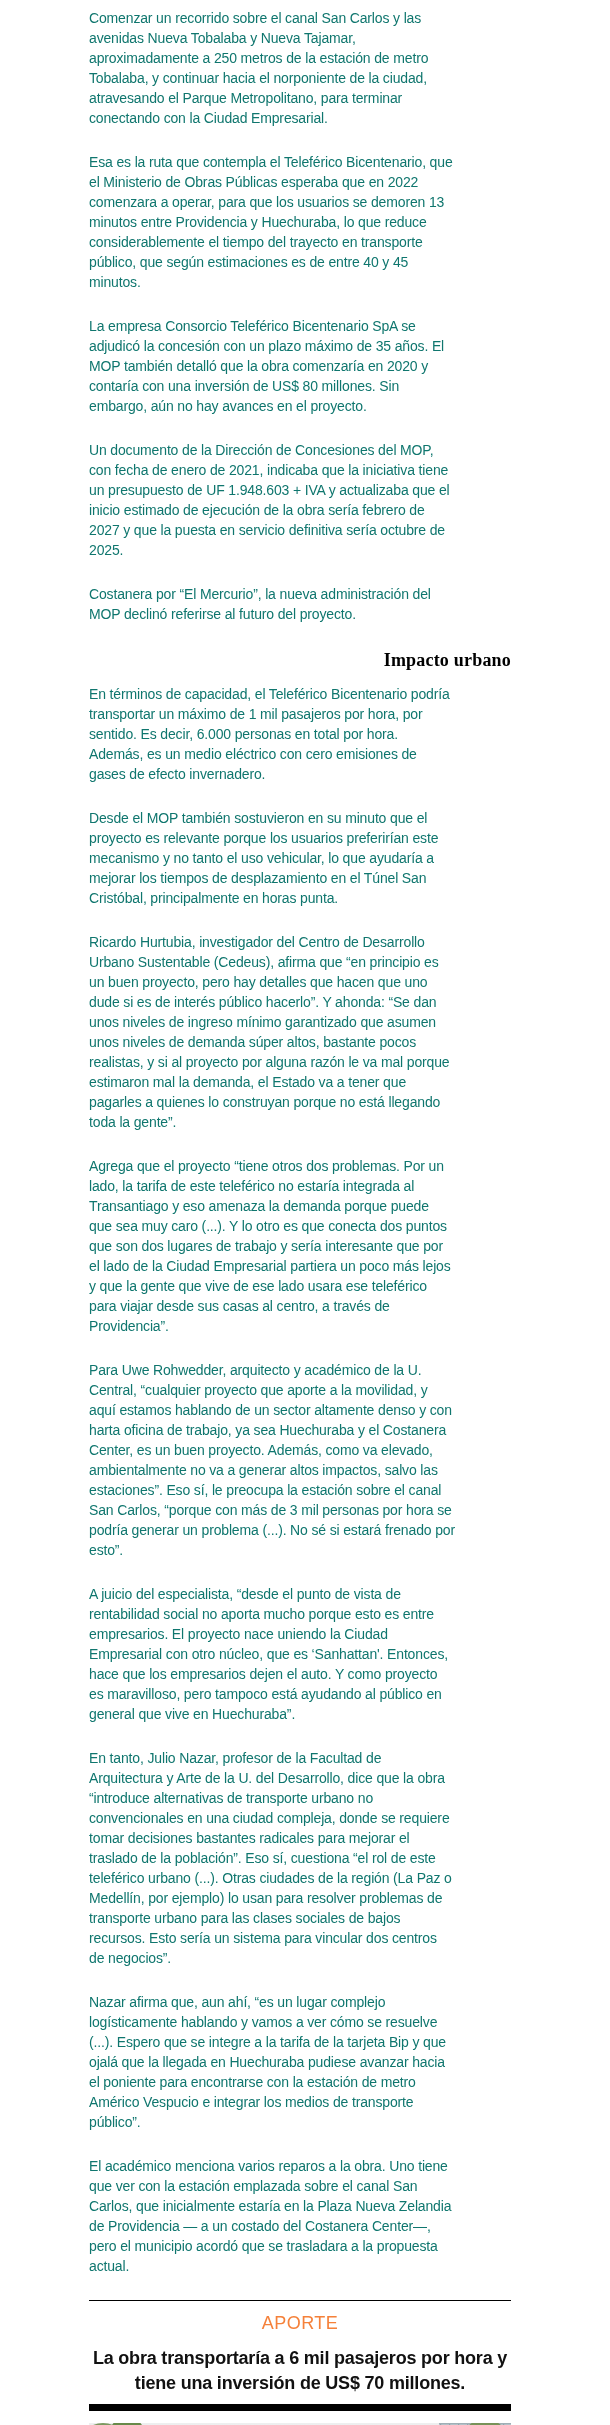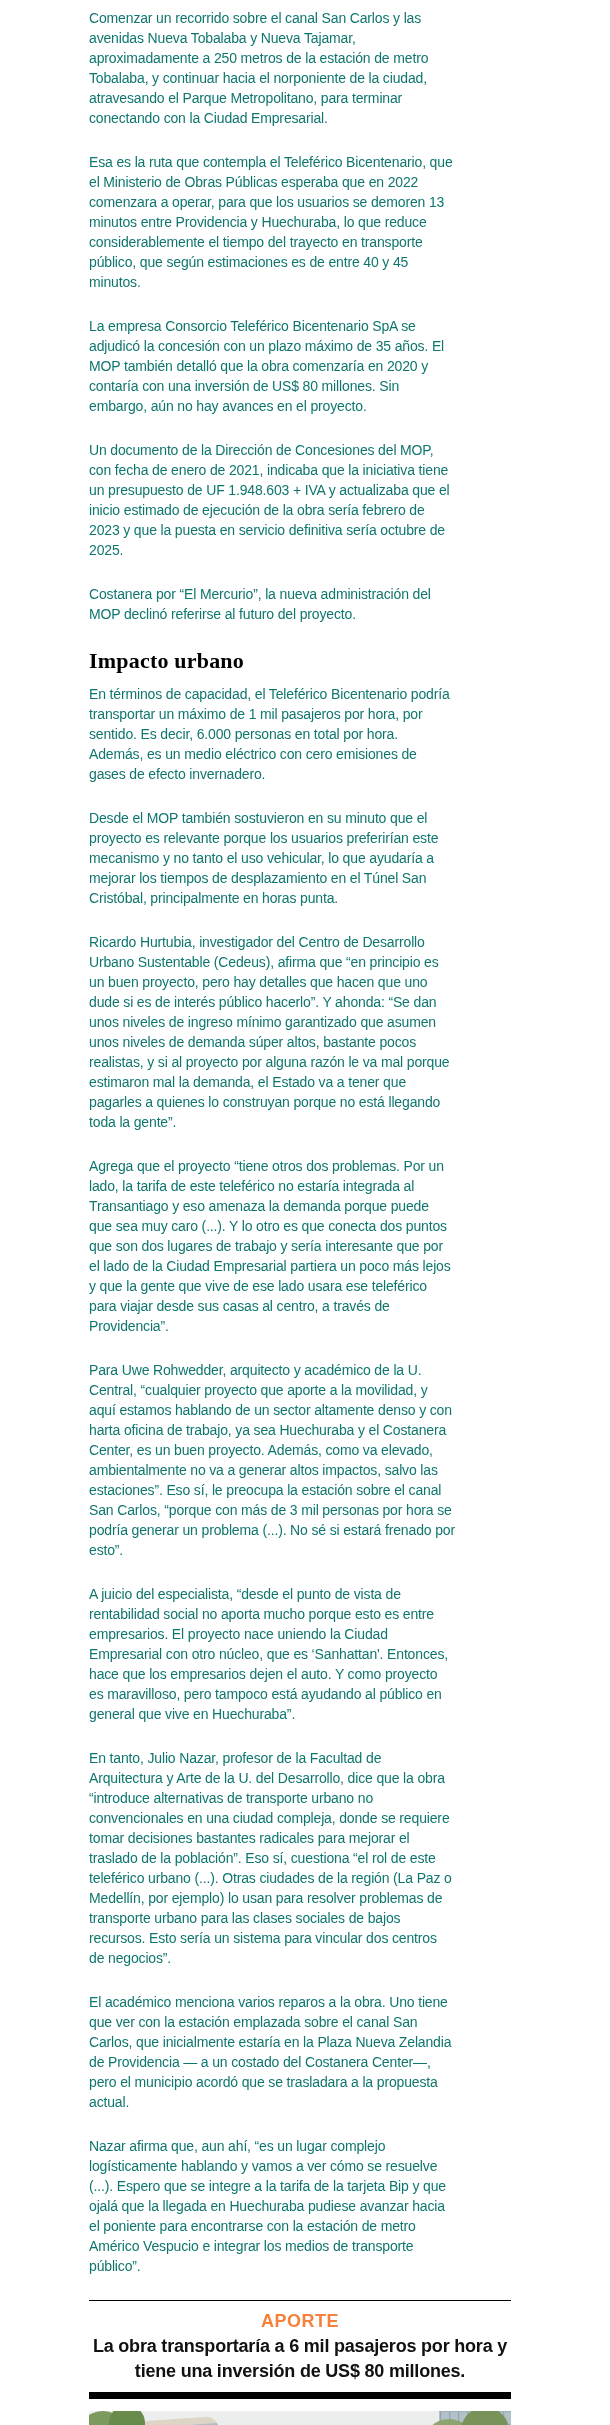--- a/index.html
+++ b/index.html
@@ -9,64 +9,64 @@
     -webkit-font-smoothing:antialiased;
   }
   .article{margin:8px 0 0 89px;width:422px;}
   .article p.body-p{
     width:366px;margin:8px 0 24px 0;
     font-size:14px;line-height:20px;letter-spacing:-0.15px;
     color:#0f766e;
   }
   h2.section-heading{
     font-family:"Liberation Serif","DejaVu Serif",serif;
-    font-size:22px;line-height:25px;font-weight:700;color:#000000;
-    margin:21px 0 11px 0;letter-spacing:0.2px;
+    font-size:18px;line-height:25px;font-weight:700;color:#000000;
+    margin:21px 0 11px 0;letter-spacing:0.2px;text-align:right;
   }
   .aside{width:422px;text-align:center;margin:0;}
   .aside .rule-thin{border:none;border-top:1px solid #000000;margin:0 0 10px 0;}
   .aside .kicker{
-    font-size:18px;font-weight:700;line-height:21px;letter-spacing:0.5px;
-    color:#f5813a;margin:0;
+    font-size:18px;font-weight:400;line-height:21px;letter-spacing:0.5px;
+    color:#f5813a;margin:12px;
   }
   .aside .headline{
     font-size:18px;font-weight:700;line-height:24.5px;letter-spacing:-0.2px;
     color:#111111;margin:2px 0 0 0;
   }
   .aside .rule-thick{height:7px;background:#000000;margin-top:9px;}
   figure.article-figure{margin:12px 0 0 0;width:422px;}
   figure.article-figure svg{display:block;width:422px;height:255px;}
 </style>
 </head>
 <body>
 
 <div class="article">
 
   <p class="body-p">Comenzar un recorrido sobre el canal San Carlos y las avenidas Nueva Tobalaba y Nueva Tajamar, aproximadamente a 250 metros de la estación de metro Tobalaba, y continuar hacia el norponiente de la ciudad, atravesando el Parque Metropolitano, para terminar conectando con la Ciudad Empresarial.</p>
   <p class="body-p">Esa es la ruta que contempla el Teleférico Bicentenario, que el Ministerio de Obras Públicas esperaba que en 2022 comenzara a operar, para que los usuarios se demoren 13 minutos entre Providencia y Huechuraba, lo que reduce considerablemente el tiempo del trayecto en transporte público, que según estimaciones es de entre 40 y 45 minutos.</p>
   <p class="body-p">La empresa Consorcio Teleférico Bicentenario SpA se adjudicó la concesión con un plazo máximo de 35 años. El MOP también detalló que la obra comenzaría en 2020 y contaría con una inversión de US$ 80 millones. Sin embargo, aún no hay avances en el proyecto.</p>
-  <p class="body-p">Un documento de la Dirección de Concesiones del MOP, con fecha de enero de 2021, indicaba que la iniciativa tiene un presupuesto de UF 1.948.603 + IVA y actualizaba que el inicio estimado de ejecución de la obra sería febrero de 2023 y que la puesta en servicio definitiva sería octubre de 2025.</p>
+  <p class="body-p">Un documento de la Dirección de Concesiones del MOP, con fecha de enero de 2021, indicaba que la iniciativa tiene un presupuesto de UF 1.948.603 + IVA y actualizaba que el inicio estimado de ejecución de la obra sería febrero de 2027 y que la puesta en servicio definitiva sería octubre de 2025.</p>
   <p class="body-p">Costanera por “El Mercurio”, la nueva administración del MOP declinó referirse al futuro del proyecto.</p>
 
   <h2 class="section-heading">Impacto urbano</h2>
 
   <p class="body-p">En términos de capacidad, el Teleférico Bicentenario podría transportar un máximo de 1 mil pasajeros por hora, por sentido. Es decir, 6.000 personas en total por hora. Además, es un medio eléctrico con cero emisiones de gases de efecto invernadero.</p>
   <p class="body-p">Desde el MOP también sostuvieron en su minuto que el proyecto es relevante porque los usuarios preferirían este mecanismo y no tanto el uso vehicular, lo que ayudaría a mejorar los tiempos de desplazamiento en el Túnel San Cristóbal, principalmente en horas punta.</p>
   <p class="body-p">Ricardo Hurtubia, investigador del Centro de Desarrollo Urbano Sustentable (Cedeus), afirma que “en principio es un buen proyecto, pero hay detalles que hacen que uno dude si es de interés público hacerlo”. Y ahonda: “Se dan unos niveles de ingreso mínimo garantizado que asumen unos niveles de demanda súper altos, bastante pocos realistas, y si al proyecto por alguna razón le va mal porque estimaron mal la demanda, el Estado va a tener que pagarles a quienes lo construyan porque no está llegando toda la gente”.</p>
   <p class="body-p">Agrega que el proyecto “tiene otros dos problemas. Por un lado, la tarifa de este teleférico no estaría integrada al Transantiago y eso amenaza la demanda porque puede que sea muy caro (...). Y lo otro es que conecta dos puntos que son dos lugares de trabajo y sería interesante que por el lado de la Ciudad Empresarial partiera un poco más lejos y que la gente que vive de ese lado usara ese teleférico para viajar desde sus casas al centro, a través de Providencia”.</p>
   <p class="body-p">Para Uwe Rohwedder, arquitecto y académico de la U. Central, “cualquier proyecto que aporte a la movilidad, y aquí estamos hablando de un sector altamente denso y con harta oficina de trabajo, ya sea Huechuraba y el Costanera Center, es un buen proyecto. Además, como va elevado, ambientalmente no va a generar altos impactos, salvo las estaciones”. Eso sí, le preocupa la estación sobre el canal San Carlos, “porque con más de 3 mil personas por hora se podría generar un problema (...). No sé si estará frenado por esto”.</p>
   <p class="body-p">A juicio del especialista, “desde el punto de vista de rentabilidad social no aporta mucho porque esto es entre empresarios. El proyecto nace uniendo la Ciudad Empresarial con otro núcleo, que es ‘Sanhattan'. Entonces, hace que los empresarios dejen el auto. Y como proyecto es maravilloso, pero tampoco está ayudando al público en general que vive en Huechuraba”.</p>
   <p class="body-p">En tanto, Julio Nazar, profesor de la Facultad de Arquitectura y Arte de la U. del Desarrollo, dice que la obra “introduce alternativas de transporte urbano no convencionales en una ciudad compleja, donde se requiere tomar decisiones bastantes radicales para mejorar el traslado de la población”. Eso sí, cuestiona “el rol de este teleférico urbano (...). Otras ciudades de la región (La Paz o Medellín, por ejemplo) lo usan para resolver problemas de transporte urbano para las clases sociales de bajos recursos. Esto sería un sistema para vincular dos centros de negocios”.</p>
+  <p class="body-p">Nazar afirma que, aun ahí, “es un lugar complejo logísticamente hablando y vamos a ver cómo se resuelve (...). Espero que se integre a la tarifa de la tarjeta Bip y que ojalá que la llegada en Huechuraba pudiese avanzar hacia el poniente para encontrarse con la estación de metro Américo Vespucio e integrar los medios de transporte público”.</p>
   <p class="body-p">El académico menciona varios reparos a la obra. Uno tiene que ver con la estación emplazada sobre el canal San Carlos, que inicialmente estaría en la Plaza Nueva Zelandia de Providencia — a un costado del Costanera Center—, pero el municipio acordó que se trasladara a la propuesta actual.</p>
-  <p class="body-p">Nazar afirma que, aun ahí, “es un lugar complejo logísticamente hablando y vamos a ver cómo se resuelve (...). Espero que se integre a la tarifa de la tarjeta Bip y que ojalá que la llegada en Huechuraba pudiese avanzar hacia el poniente para encontrarse con la estación de metro Américo Vespucio e integrar los medios de transporte público”.</p>
 
   <div class="aside">
     <hr class="rule-thin">
     <div class="kicker">APORTE</div>
-    <div class="headline">La obra transportaría a 6 mil pasajeros por hora y tiene una inversión de US$ 80 millones.</div>
+    <div class="headline">La obra transportaría a 6 mil pasajeros por hora y tiene una inversión de US$ 70 millones.</div>
     <div class="rule-thick"></div>
   </div>
 
   <figure class="article-figure">
     <svg viewBox="0 0 422 255" preserveAspectRatio="none" xmlns="http://www.w3.org/2000/svg">
       <defs>
         <linearGradient id="sky" x1="0" y1="0" x2="0" y2="1">
           <stop offset="0" stop-color="#edefef"></stop>
             <stop offset="1" stop-color="#d2d7d9"></stop>
         </linearGradient>

